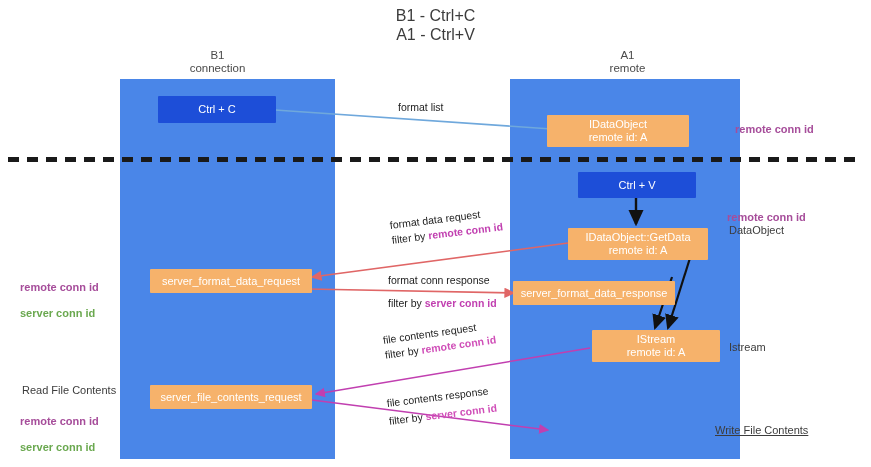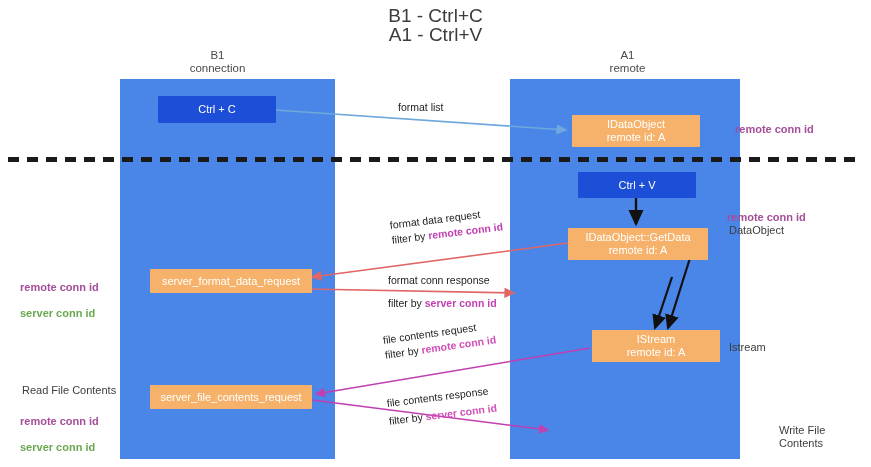--- a/index.html
+++ b/index.html
@@ -7,21 +7,21 @@
     width:871px;height:467px;
     background:#ffffff;
     font-family:"Liberation Sans", sans-serif;
     overflow:hidden;
     position:relative;
   }
   #stage{position:absolute;left:0;top:0;width:871px;height:467px;}
 
   .title{
     position:absolute;left:0;top:6px;width:871px;text-align:center;
-    font-size:19px;color:#3c3c3c;line-height:19px;white-space:pre-line;
+    font-size:16px;color:#3c3c3c;line-height:19px;white-space:pre-line;
   }
 
   .colhdr{
     position:absolute;text-align:center;font-size:11.5px;color:#4a4a4a;
     line-height:13px;white-space:pre-line;
   }
 
   .lane{position:absolute;background:#4a86e8;}
 
   .node{
@@ -105,30 +105,31 @@
 
     <g>
       <path d="M598,120 L598,134 L601.5,130.5 L604,136 L606,135 L603.5,129.8 L608,129.5 z" fill="#ffffff" stroke="#333333" stroke-width="1"></path>
     </g>
   </svg>
 
   <div class="dashline"></div>
 
   <div class="node green" style="left:158px;top:96px;width:118px;height:27px;">Ctrl + C</div>
 
-  <div class="node orange" style="left:572px;top:115px;width:128px;height:32px;">IDataObject
+  <div class="node orange" style="left:547px;top:115px;width:142px;height:32px;">IDataObject
 remote id: A</div>
 
   <div class="node green" style="left:578px;top:172px;width:118px;height:26px;text-align:center;">Ctrl + V</div>
 
   <div class="node orange" style="left:568px;top:228px;width:140px;height:32px;">IDataObject::GetData
 remote id: A</div>
 
   <div class="node orange" style="left:150px;top:269px;width:162px;height:24px;">server_format_data_request</div>
 
+  <div class="node orange" style="left:513px;top:281px;width:162px;height:24px;">server_format_data_response</div>
 
   <div class="node orange" style="left:592px;top:330px;width:128px;height:32px;">IStream
 remote id: A</div>
 
   <div class="node orange" style="left:150px;top:385px;width:162px;height:24px;">server_file_contents_request</div>
 
 
   <div class="edgelbl" style="left:398px;top:100px;">
     <span>format list</span>
   </div>
@@ -162,21 +163,21 @@
   </div>
 
   <div class="sidelbl purple" style="left:735px;top:123px;">remote conn id</div>
 
   <div class="sidelbl purple" style="left:727px;top:211px;">remote conn id</div>
 
   <div class="sidelbl" style="left:729px;top:224px;">DataObject</div>
 
   <div class="sidelbl" style="left:729px;top:341px;">Istream</div>
 
-  <div class="sidelbl" style="left:779px;top:424px;">Write File Contents</div>
+  <div class="sidelbl" style="left:715px;top:424px;text-decoration:underline;">Write File Contents</div>
 
   <div class="sidelbl two" style="left:20px;top:268px;">
     <div class="p">remote conn id</div>
     <div class="g">server conn id</div>
   </div>
 
   <div class="sidelbl" style="left:22px;top:384px;">Read File Contents</div>
 
   <div class="sidelbl two" style="left:20px;top:402px;">
     <div class="p">remote conn id</div>

